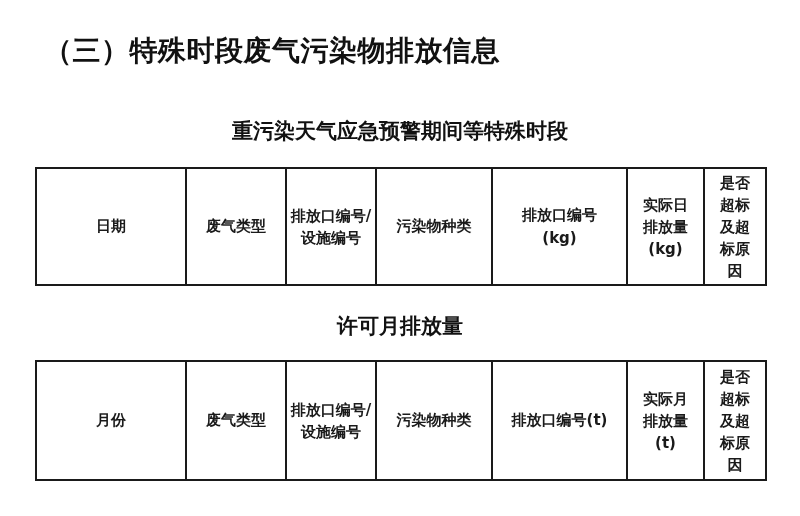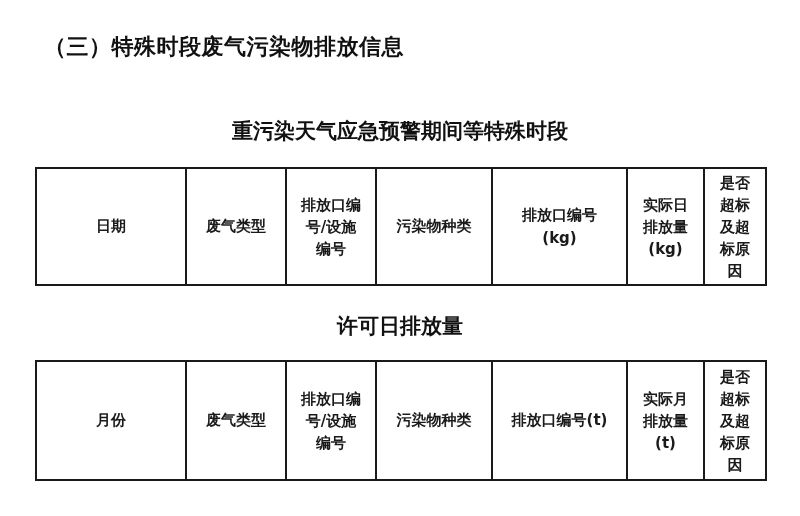--- a/index.html
+++ b/index.html
@@ -12,21 +12,21 @@
       height: 516px;
       position: relative;
       overflow: hidden;
       font-family: "DejaVu Sans", "Liberation Sans", sans-serif;
       color: #111111;
     }
     .section-heading {
       position: absolute;
       left: 44px;
       top: 32px;
-      font-size: 22px;
+      font-size: 28px;
       font-weight: bold;
       letter-spacing: 0.5px;
       white-space: nowrap;
     }
     .table-caption {
       position: absolute;
       left: 0;
       width: 800px;
       text-align: center;
       font-size: 21px;
@@ -50,21 +50,21 @@
       border: 2px solid #1a1a1a;
       text-align: center;
       vertical-align: middle;
       font-size: 15px;
       font-weight: bold;
       line-height: 23px;
       padding: 0 4px;
       color: #1a1a1a;
     }
     table.emission-table td.narrow {
-      padding: 0 12px;
+      padding: 0 2px;
       line-height: 22px;
     }
     .header-row { height: 100%; }
   </style>
 </head>
 <body>
 
 <div class="section-heading">（三）特殊时段废气污染物排放信息</div>
 
 <div class="table-caption caption-1">重污染天气应急预警期间等特殊时段</div>
@@ -91,21 +91,21 @@
     </td>
     <td class="narrow">
       <span>实际日<br>排放量</span><br>
       <span>(kg)</span>
     </td>
     <td class="narrow">是否<br>超标<br>及超<br>标原<br>因</td>
   </tr>
 </tbody>
   </table>
 
-<div class="table-caption caption-2">许可日排放量</div>
+<div class="table-caption caption-2">许可月排放量</div>
 
 <table class="emission-table table-2">
   <colgroup>
     <col style="width:150px">
     <col style="width:100px">
     <col style="width:90px">
     <col style="width:116px">
     <col style="width:135px">
     <col style="width:77px">
     <col style="width:62px">

